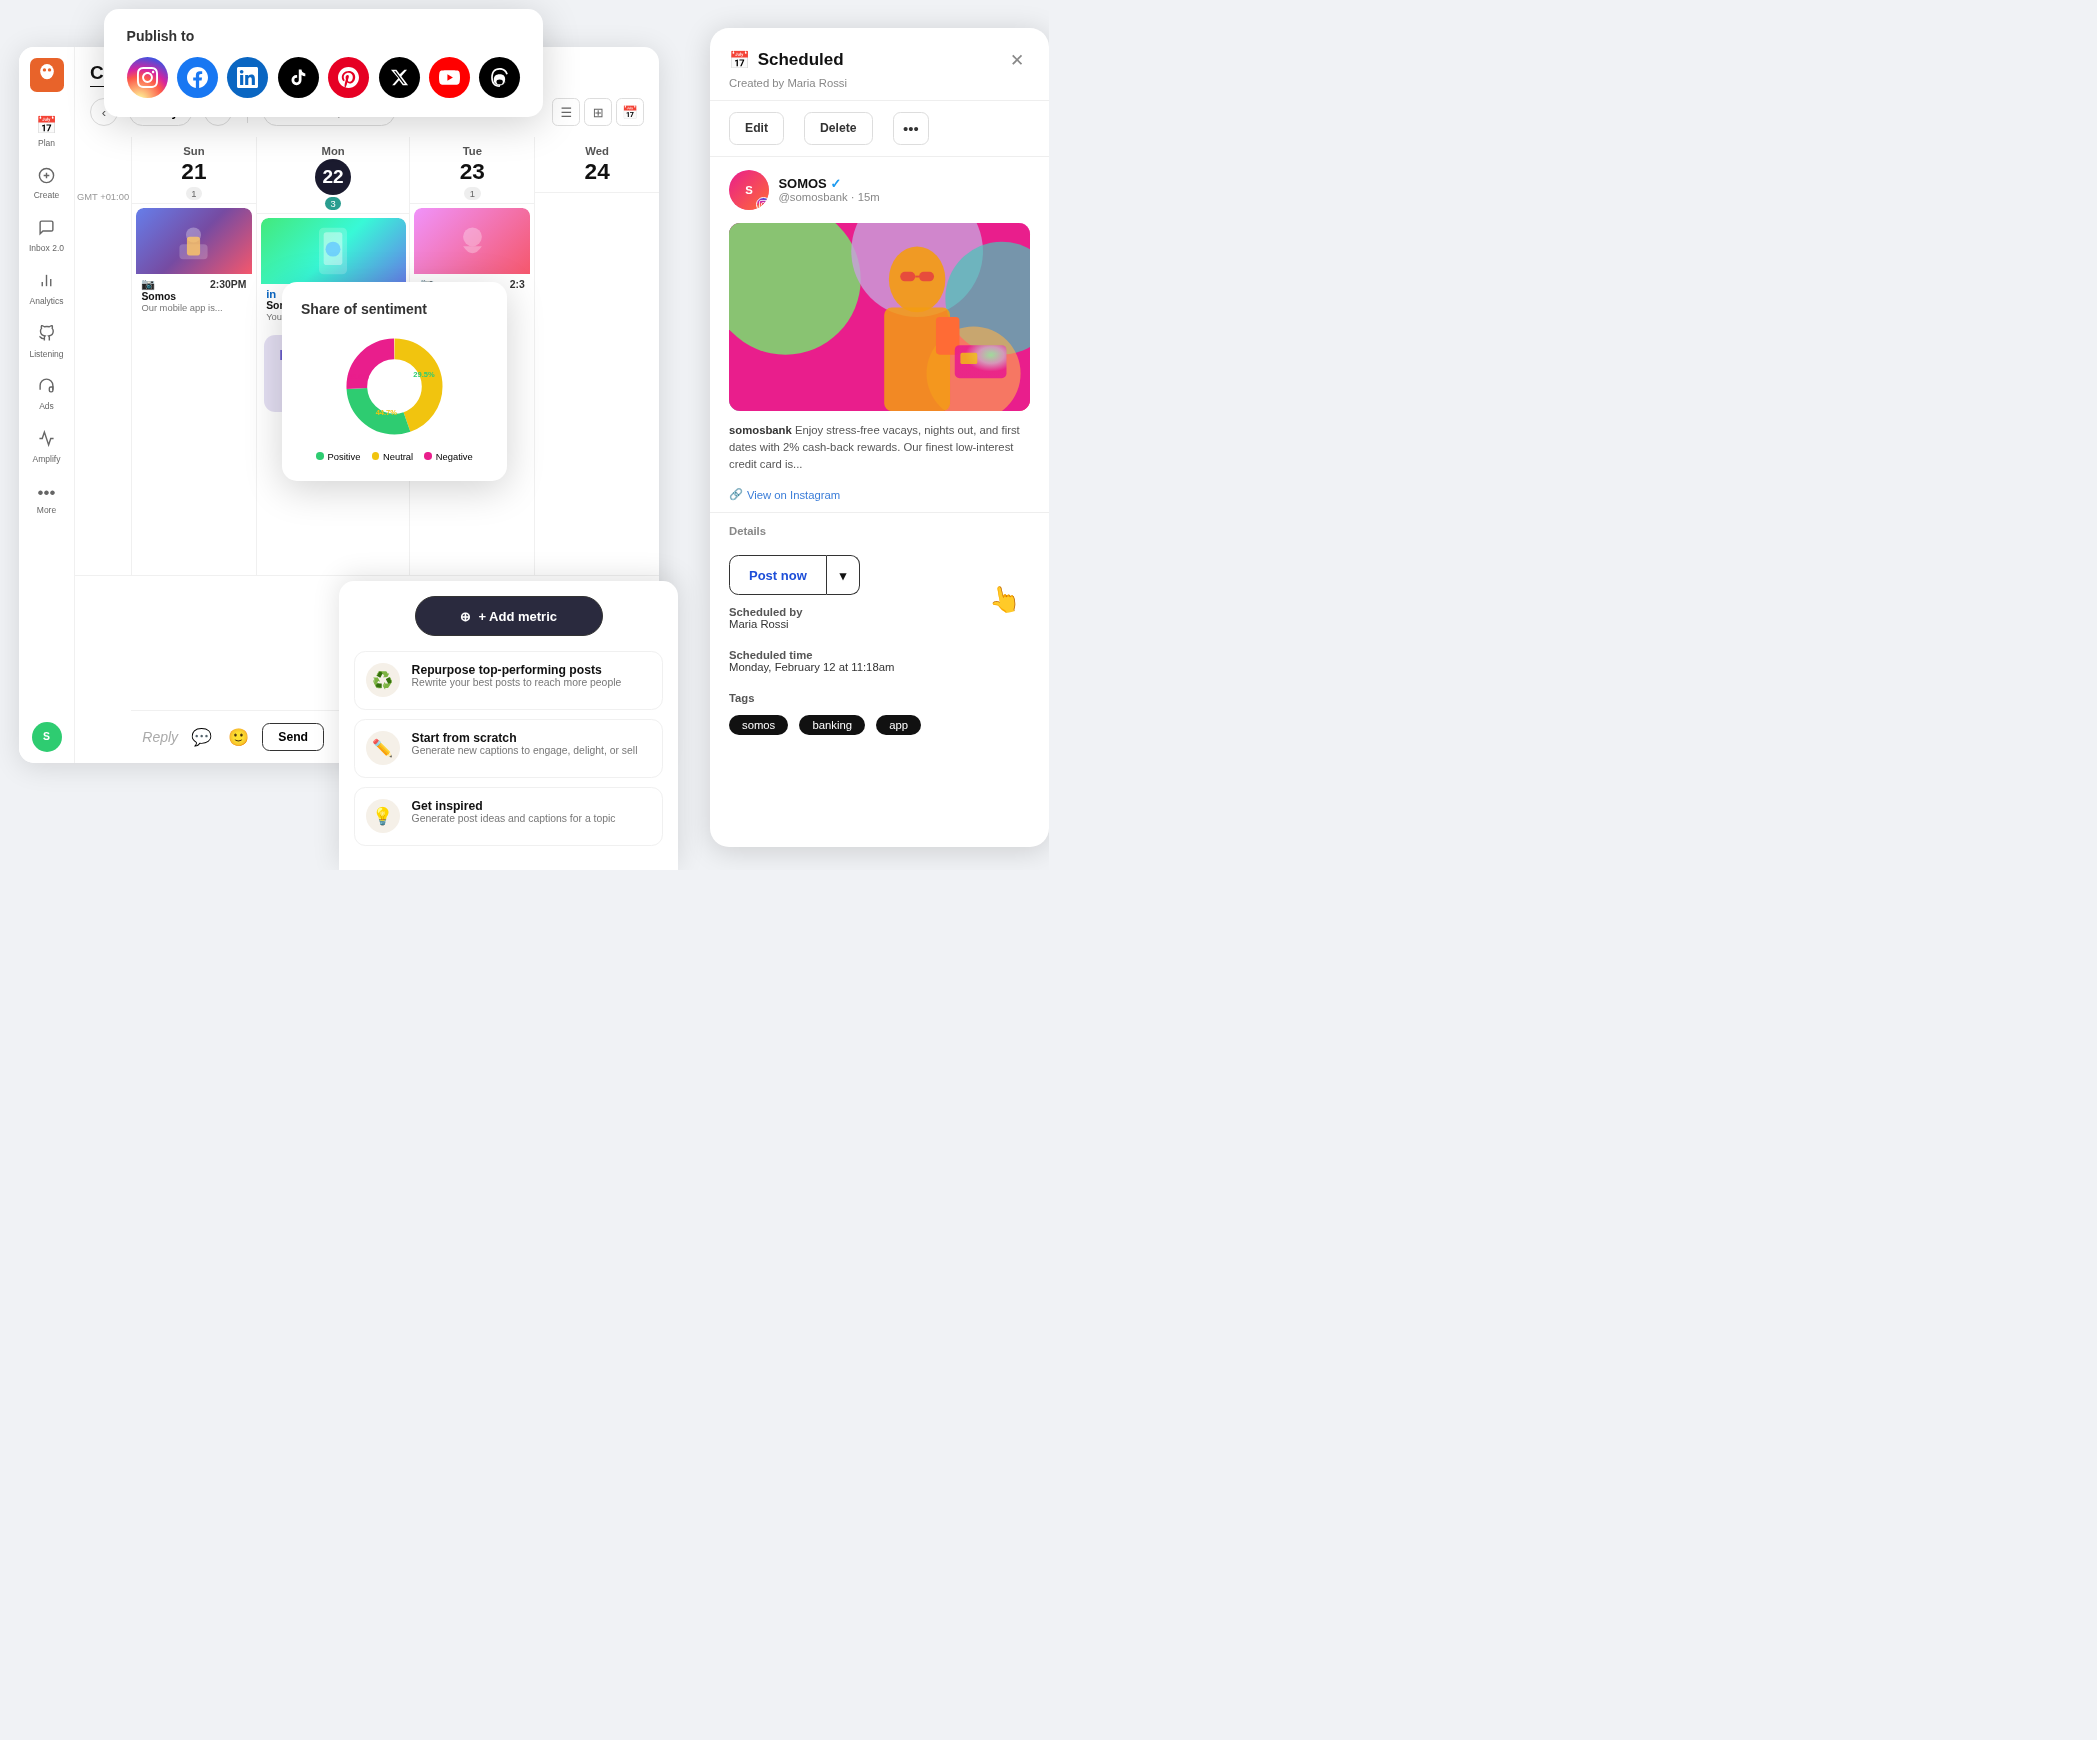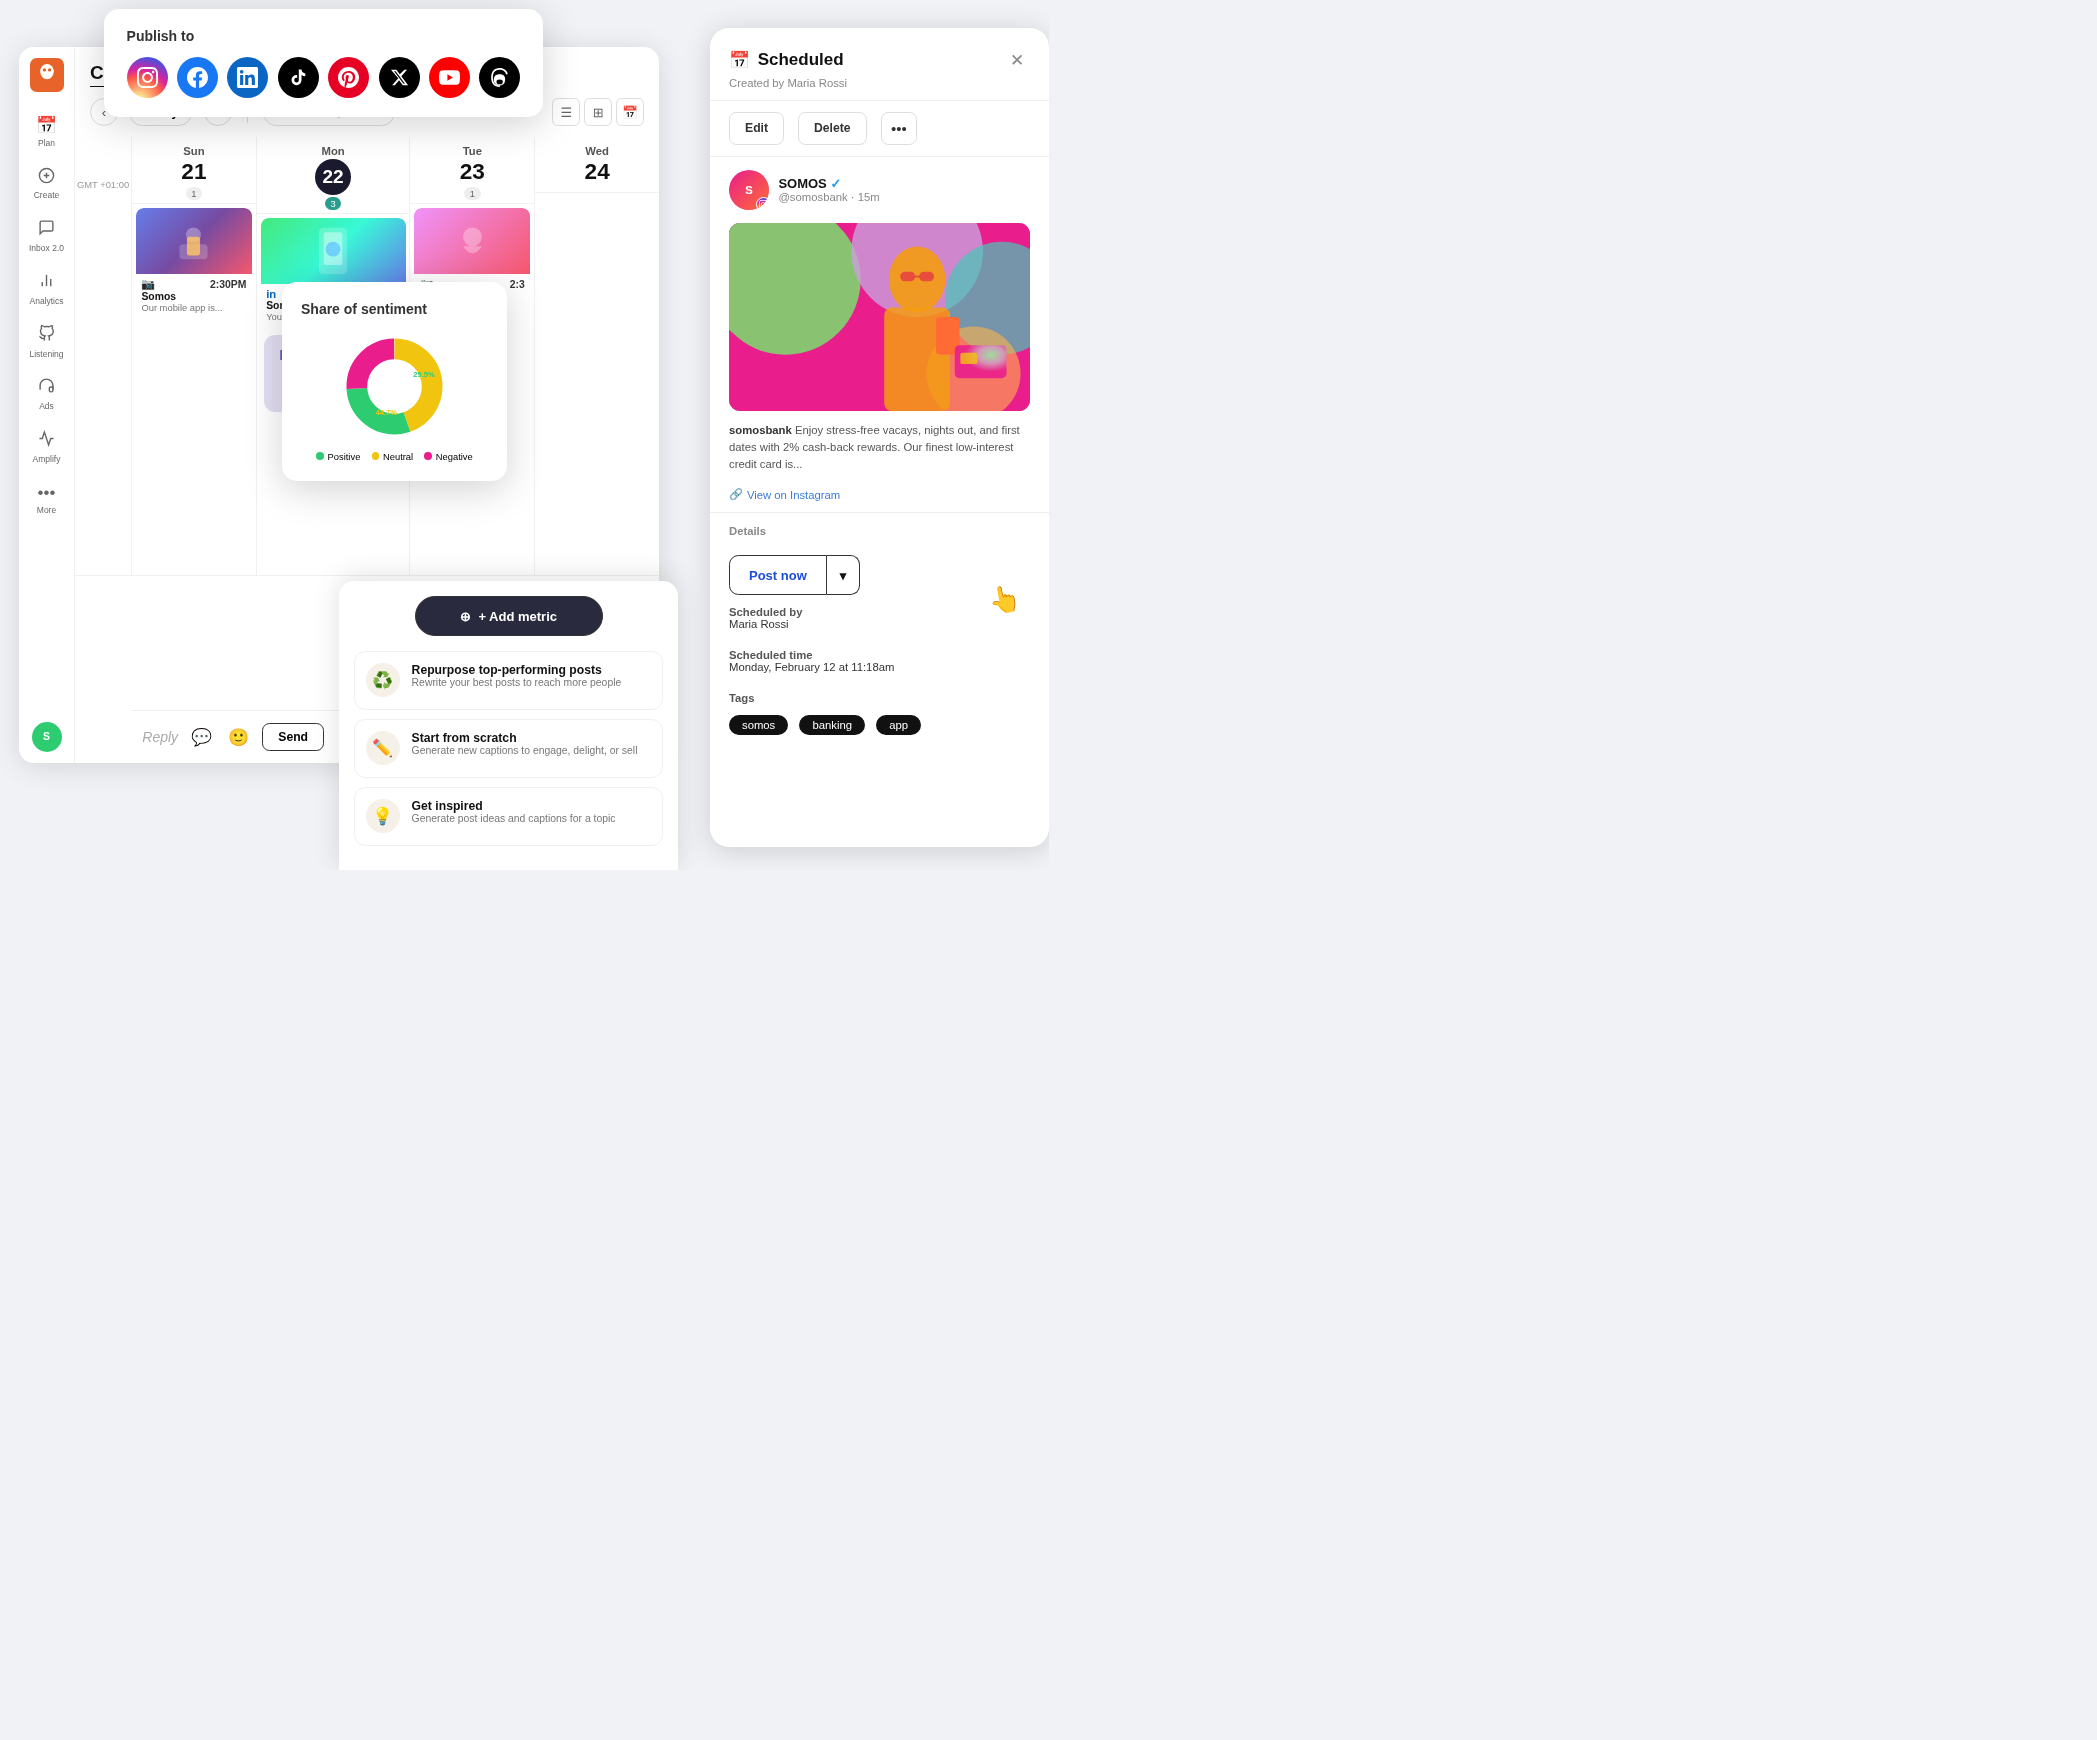--- a/index.html
+++ b/index.html
@@ -173,21 +173,21 @@
     }
 
     .time-col {
       width: 56px;
       padding-top: 38px;
       font-size: 9.4px;
       color: #999;
       text-align: center;
       flex-shrink: 0;
     }
-    .gmt-label { font-size: 9.4px; color: #999; text-align: center; padding: 3.8px 0; }
+    .gmt-label { font-size: 9.4px; color: #999; text-align: center; padding: 3.8px 0; margin-top: 12px; }
 
     .day-col {
       flex: 1;
       border-left: 0.9px solid #f0f0f0;
       display: flex;
       flex-direction: column;
     }
 
     .day-header {
       text-align: center;
@@ -446,21 +446,21 @@
       cursor: pointer;
       font-size: 17px;
       color: #888;
       display: flex;
       align-items: center;
       justify-content: center;
     }
 
     .scheduled-actions {
       display: flex;
-      gap: 14px;
+      gap: 20px;
       padding: 11.3px 19px;
       border-bottom: 0.9px solid #eee;
     }
     .action-btn {
       padding: 6.6px 15px;
       border-radius: 7.5px;
       border: 0.9px solid #ddd;
       background: #fff;
       font-size: 12.2px;
       font-weight: 600;

